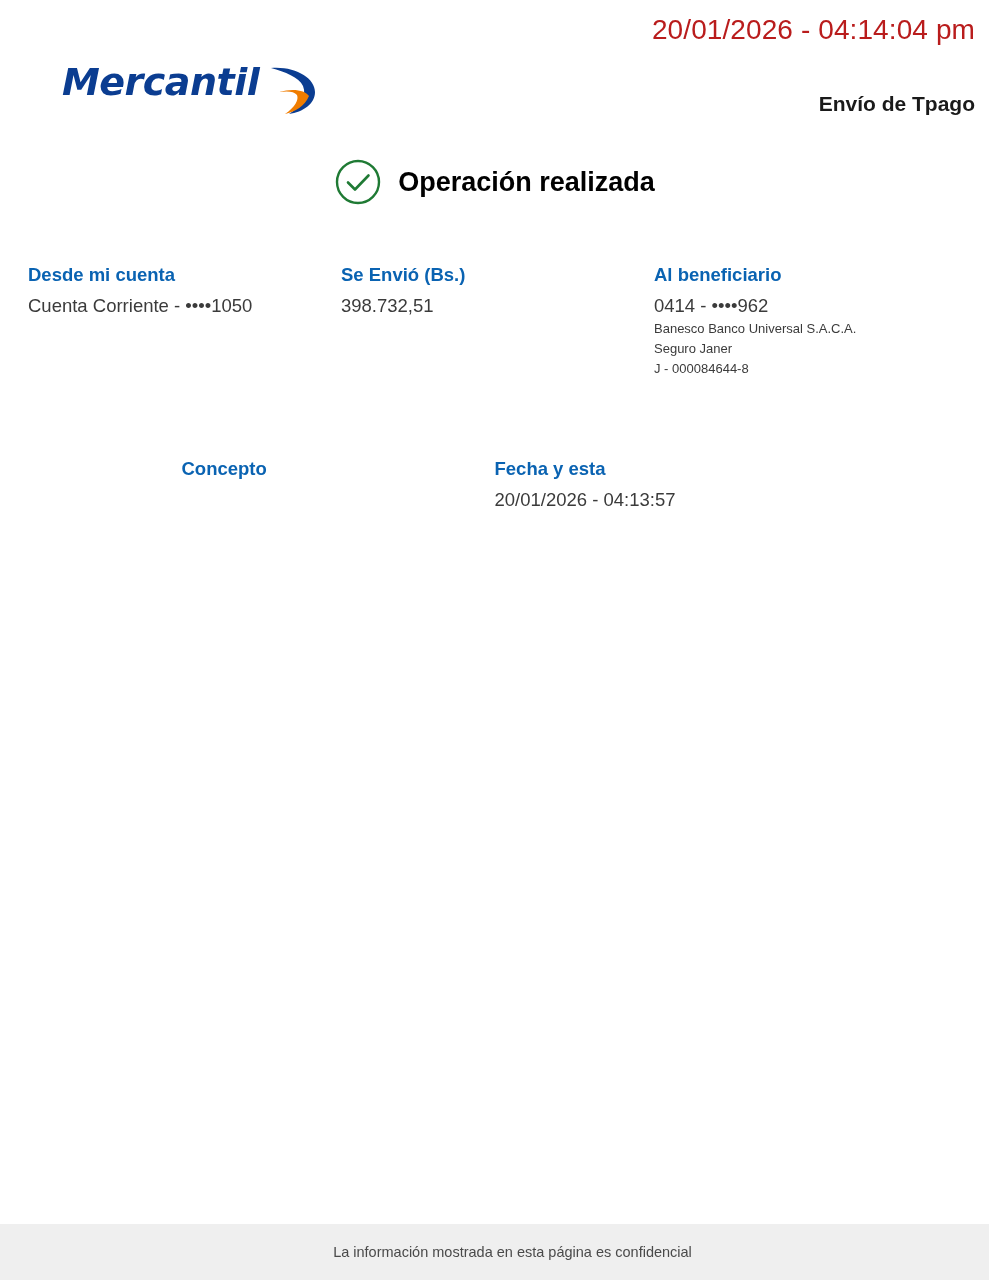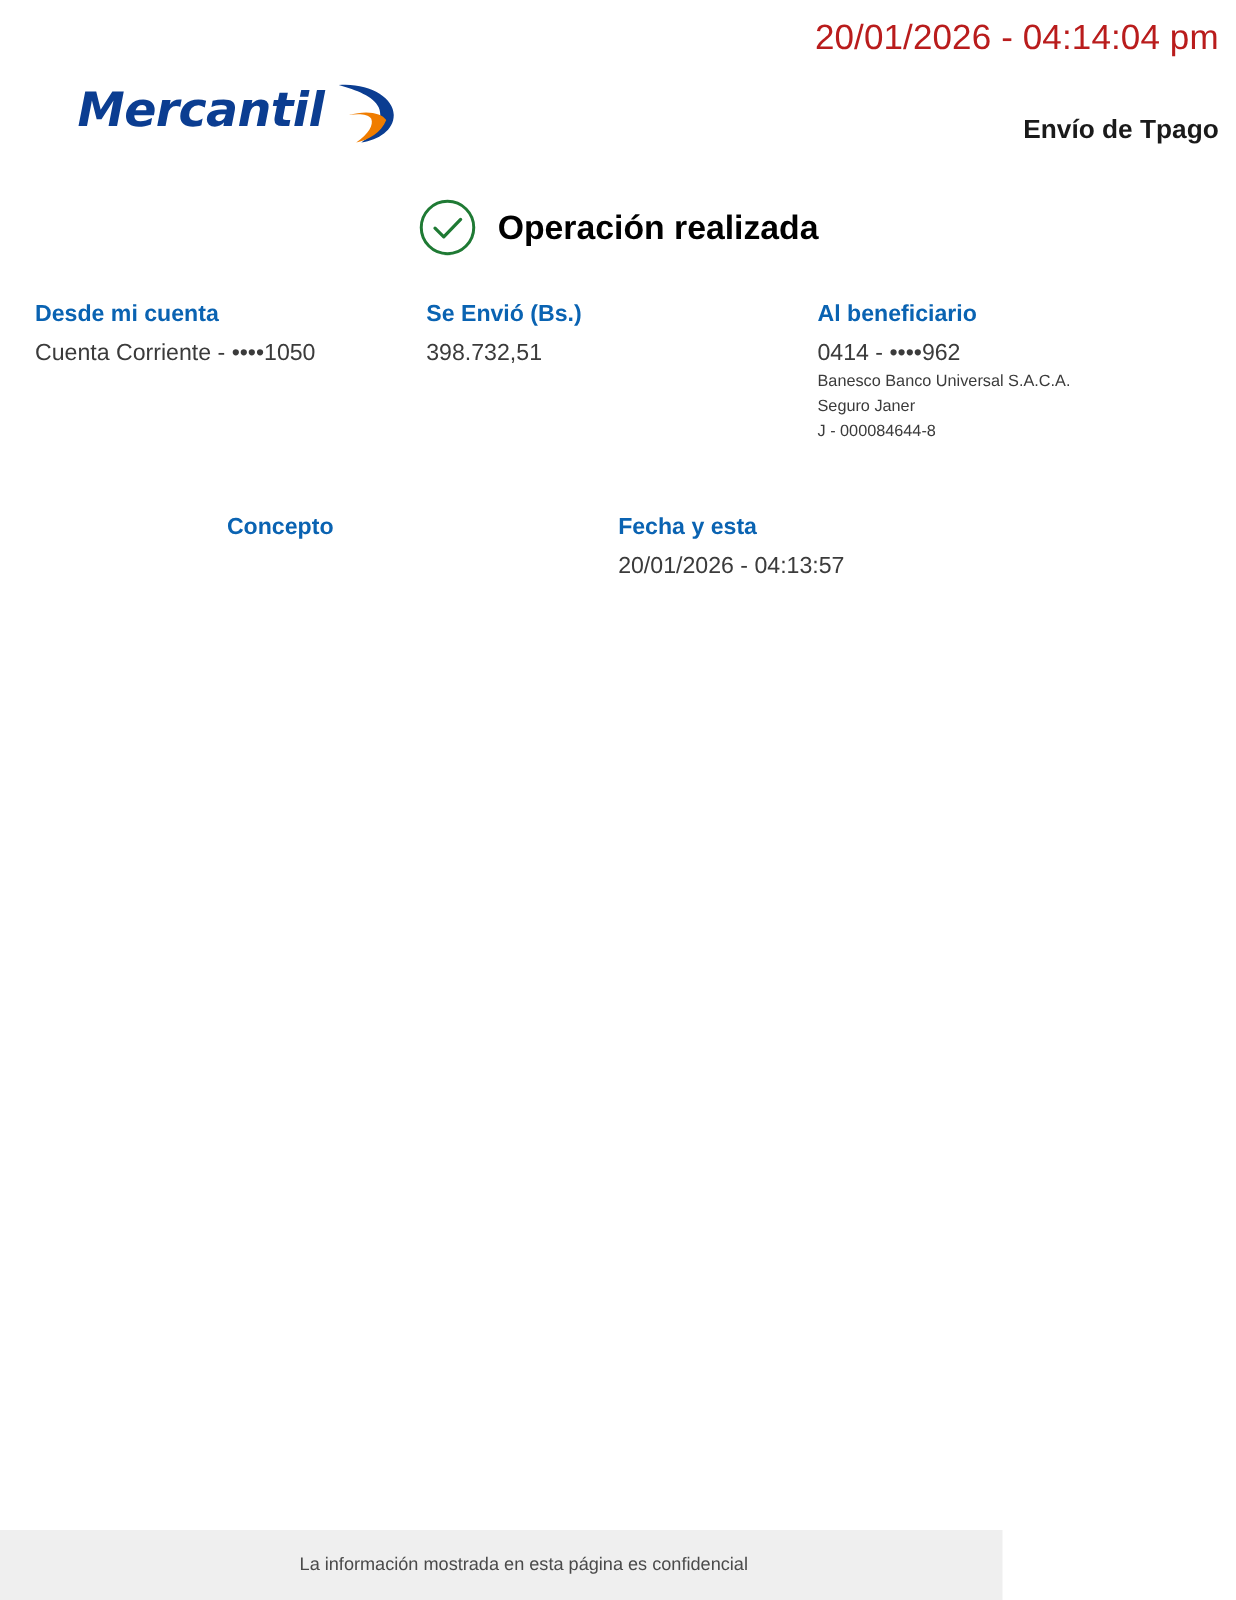--- a/index.html
+++ b/index.html
@@ -32,21 +32,21 @@
     font-size: 28px;
     color: #b91c1c;
     letter-spacing: 0.1px;
   }
 
   .logo-wrap {
     position: absolute;
     left: 62px;
     top: 60px;
     display: flex;
-    align-items: center;
+    align-items: flex-start;
   }
   .logo-text {
     font-family: "DejaVu Sans", sans-serif;
     font-style: italic;
     font-weight: bold;
     font-size: 38px;
     color: #0b3d91;
     letter-spacing: -0.5px;
   }
   .logo-mark {
@@ -99,20 +99,21 @@
     display: flex;
     padding: 0 28px;
   }
   .row + .row {
     margin-top: 55px;
     justify-content: center;
   }
   .col {
     width: 313px;
     flex: 0 0 313px;
+    margin-top: 24px;
   }
   .col.c2 { margin-left: 0; }
   .field-label {
     font-size: 18.5px;
     font-weight: bold;
     color: #0a63b2;
     margin-bottom: 8px;
   }
   .field-value {
     font-size: 18.5px;
@@ -123,21 +124,21 @@
     font-size: 13px;
     color: #3b3b3b;
     line-height: 1.55;
   }
 
   
   .footer {
     position: absolute;
     left: 0;
     bottom: 0;
-    width: 802px;
+    width: 989px;
     height: 56px;
     background: #efefef;
     display: flex;
     align-items: center;
     justify-content: center;
     padding-left: 36px;
   }
   .footer-text {
     font-size: 14.5px;
     color: #4a4a4a;

